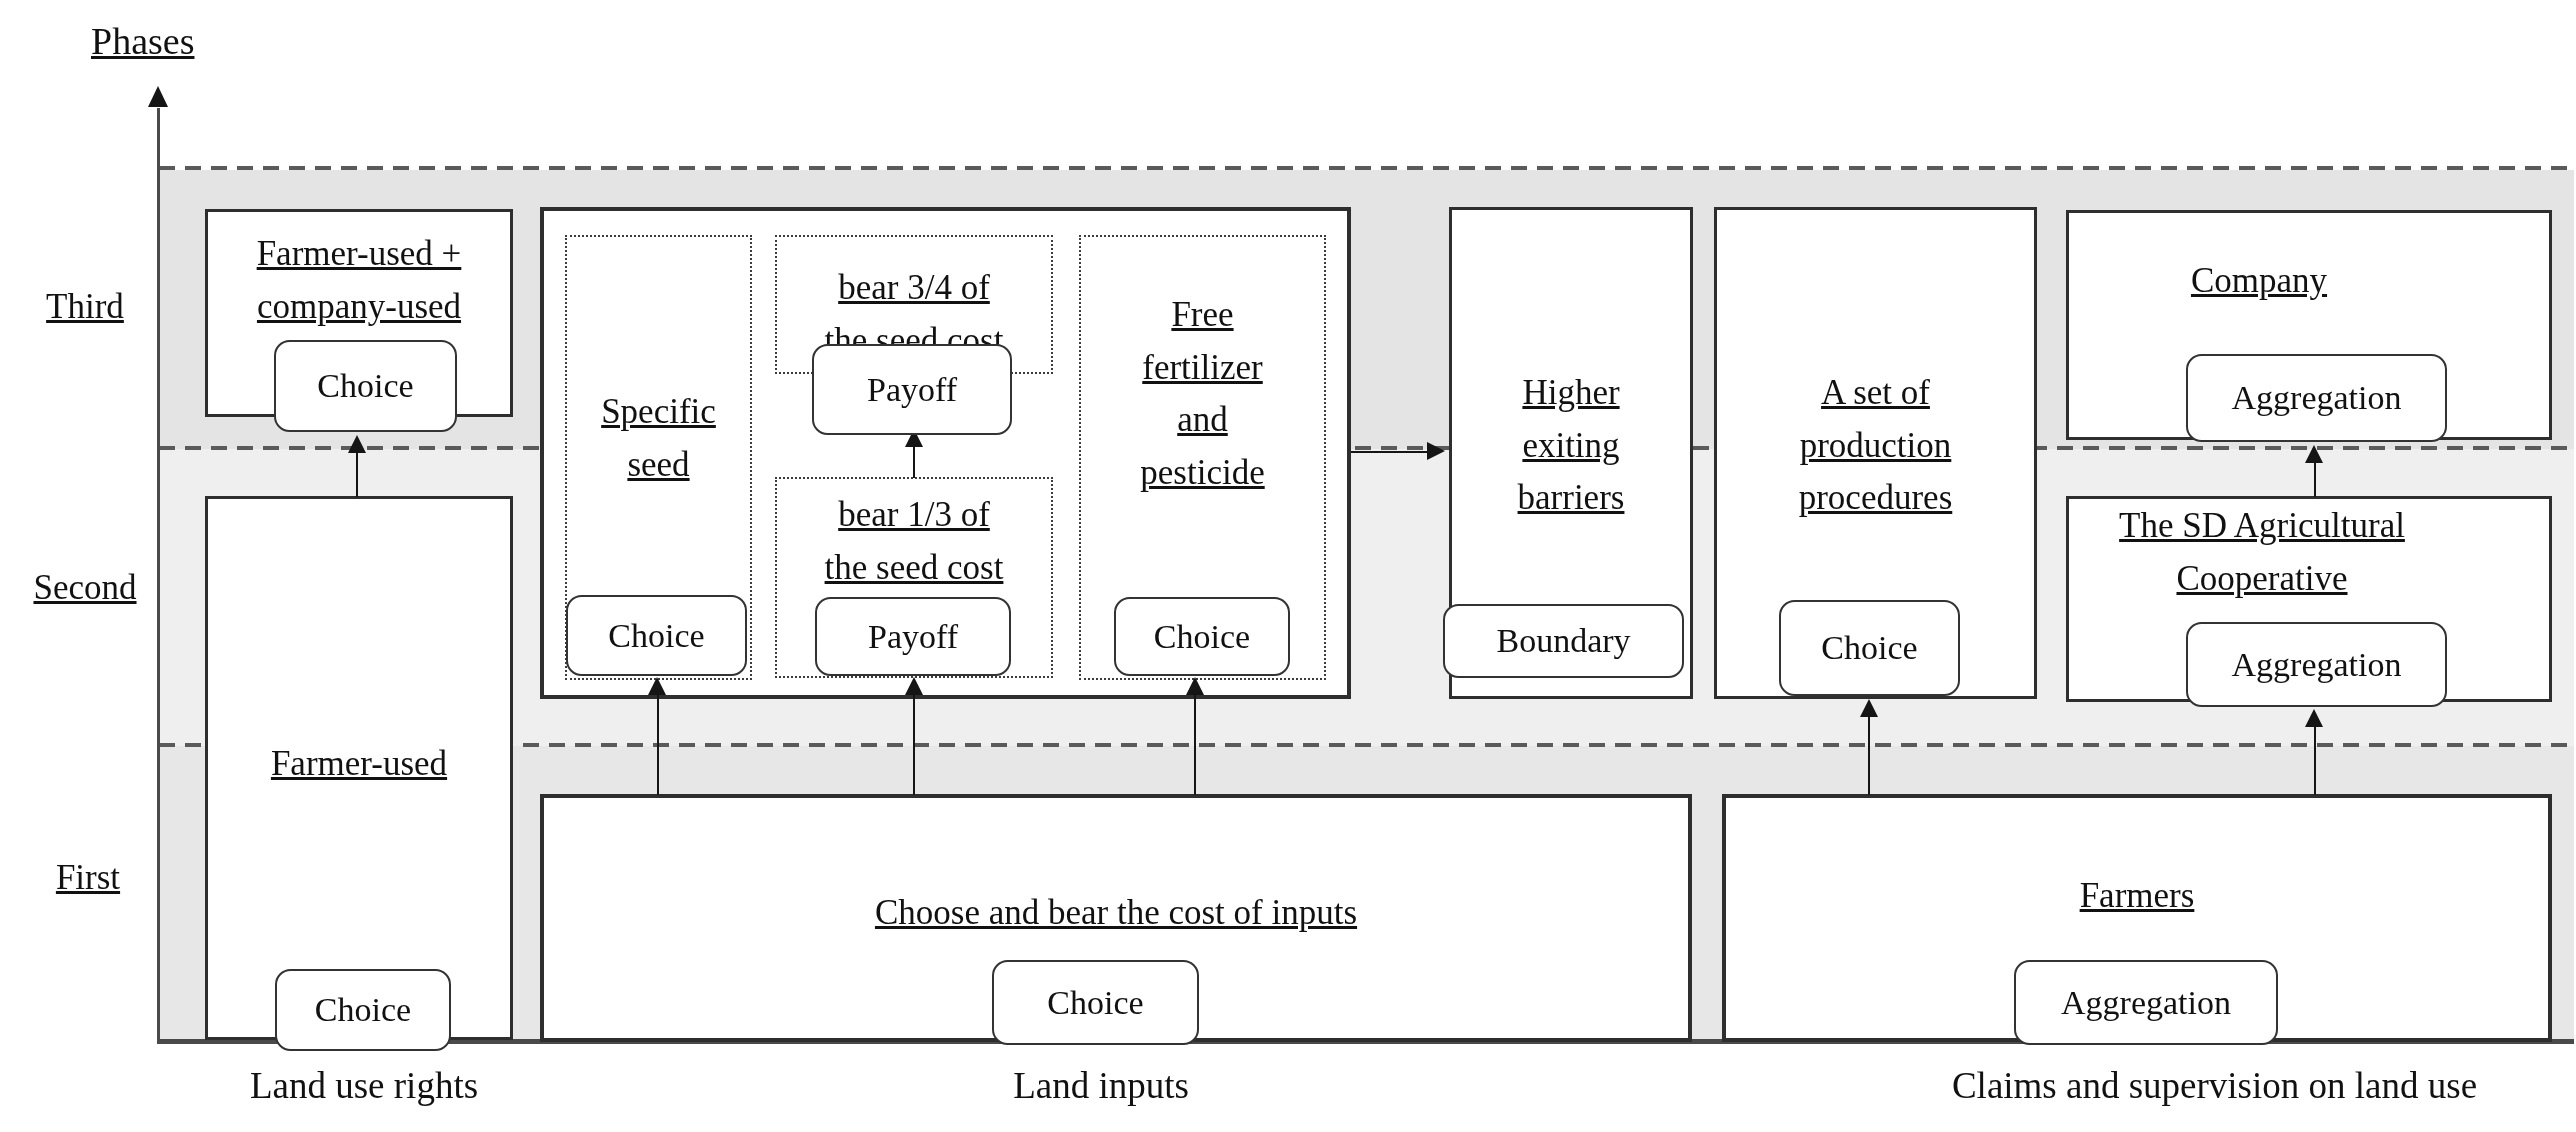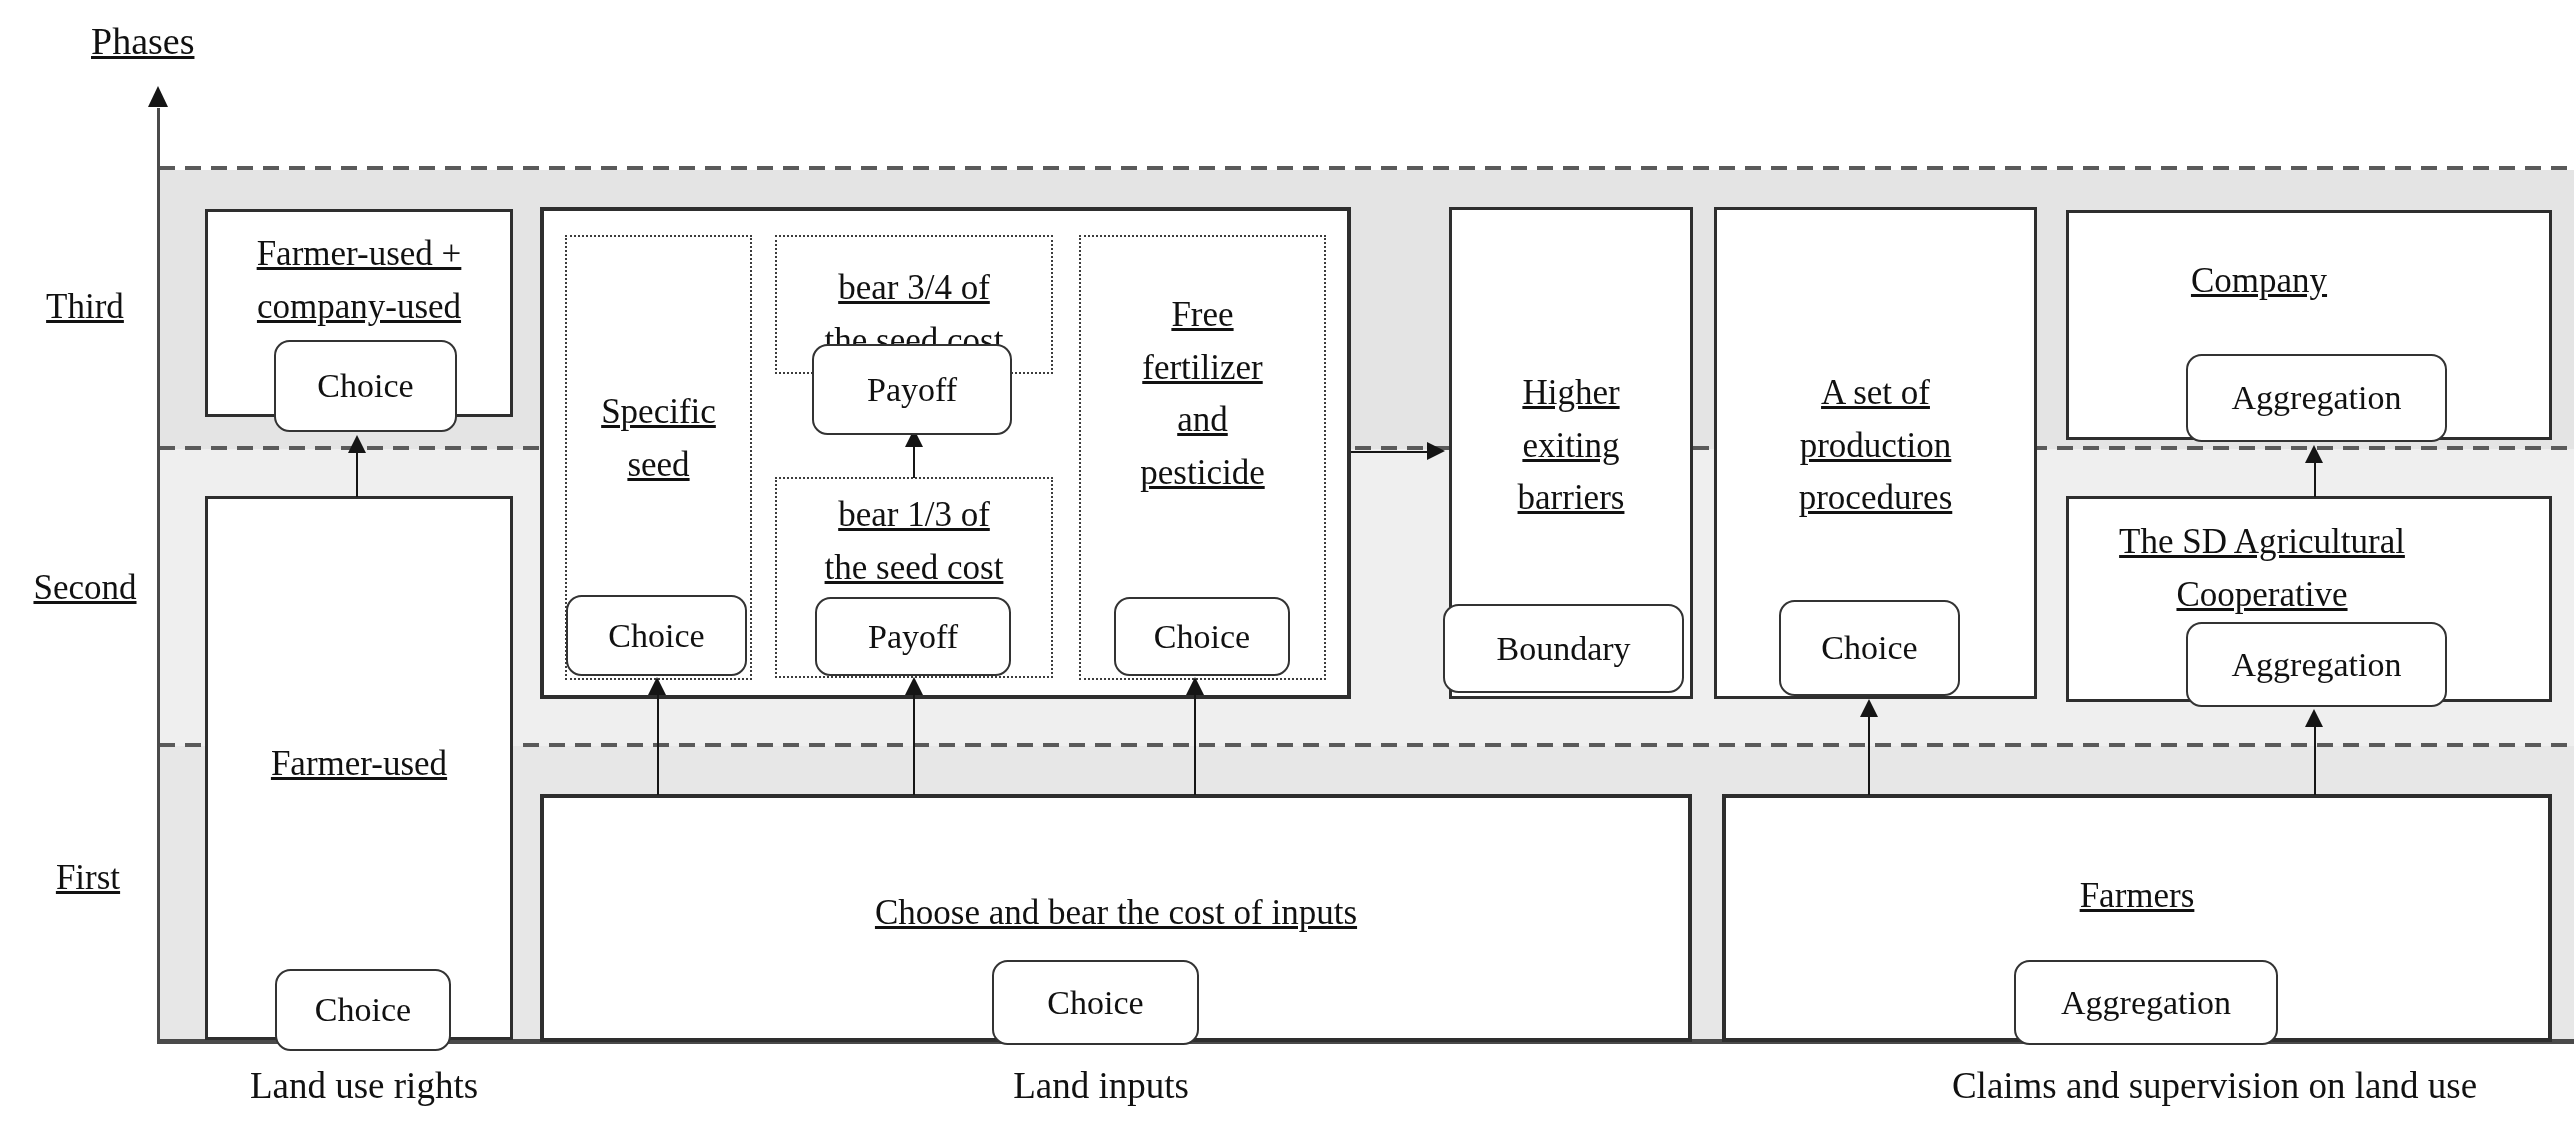--- a/index.html
+++ b/index.html
@@ -99,36 +99,36 @@
     <span class="ln">pesticide</span>
   </div>
   <div class="btn" style="left:1114px; top:597px; width:176px; height:79px;">Choice</div>
 
   <div class="box" style="left:1449px; top:207px; width:244px; height:492px;"></div>
   <div class="lbl" style="left:1449px; top:367px; width:244px;">
     <span class="ln">Higher</span>
     <span class="ln">exiting</span>
     <span class="ln">barriers</span>
   </div>
-  <div class="btn" style="left:1443px; top:604px; width:241px; height:89px;">Boundary</div>
+  <div class="btn" style="left:1443px; top:604px; width:241px; height:74px;">Boundary</div>
 
   <div class="box" style="left:1714px; top:207px; width:323px; height:492px;"></div>
   <div class="lbl" style="left:1714px; top:367px; width:323px;">
     <span class="ln">A set of</span>
     <span class="ln">production</span>
     <span class="ln">procedures</span>
   </div>
   <div class="btn" style="left:1779px; top:600px; width:181px; height:96px;">Choice</div>
 
   <div class="box" style="left:2066px; top:210px; width:486px; height:230px;"></div>
   <div class="lbl" style="left:2066px; top:255px; width:386px;">Company</div>
   <div class="btn" style="left:2186px; top:354px; width:261px; height:88px;">Aggregation</div>
 
   <div class="box" style="left:2066px; top:496px; width:486px; height:206px;"></div>
-  <div class="lbl" style="left:2066px; top:516px; width:392px;">
+  <div class="lbl" style="left:2066px; top:500px; width:392px;">
     <span class="ln">The SD Agricultural</span>
     <span class="ln">Cooperative</span>
   </div>
   <div class="btn" style="left:2186px; top:622px; width:261px; height:85px;">Aggregation</div>
 
   <div class="box bigbox" style="left:540px; top:794px; width:1152px; height:248px;"></div>
   <div class="lbl" style="left:540px; top:887px; width:1152px;">Choose and bear the cost of inputs</div>
   <div class="btn" style="left:992px; top:960px; width:207px; height:85px;">Choice</div>
 
   <div class="box bigbox" style="left:1722px; top:794px; width:830px; height:248px;"></div>

